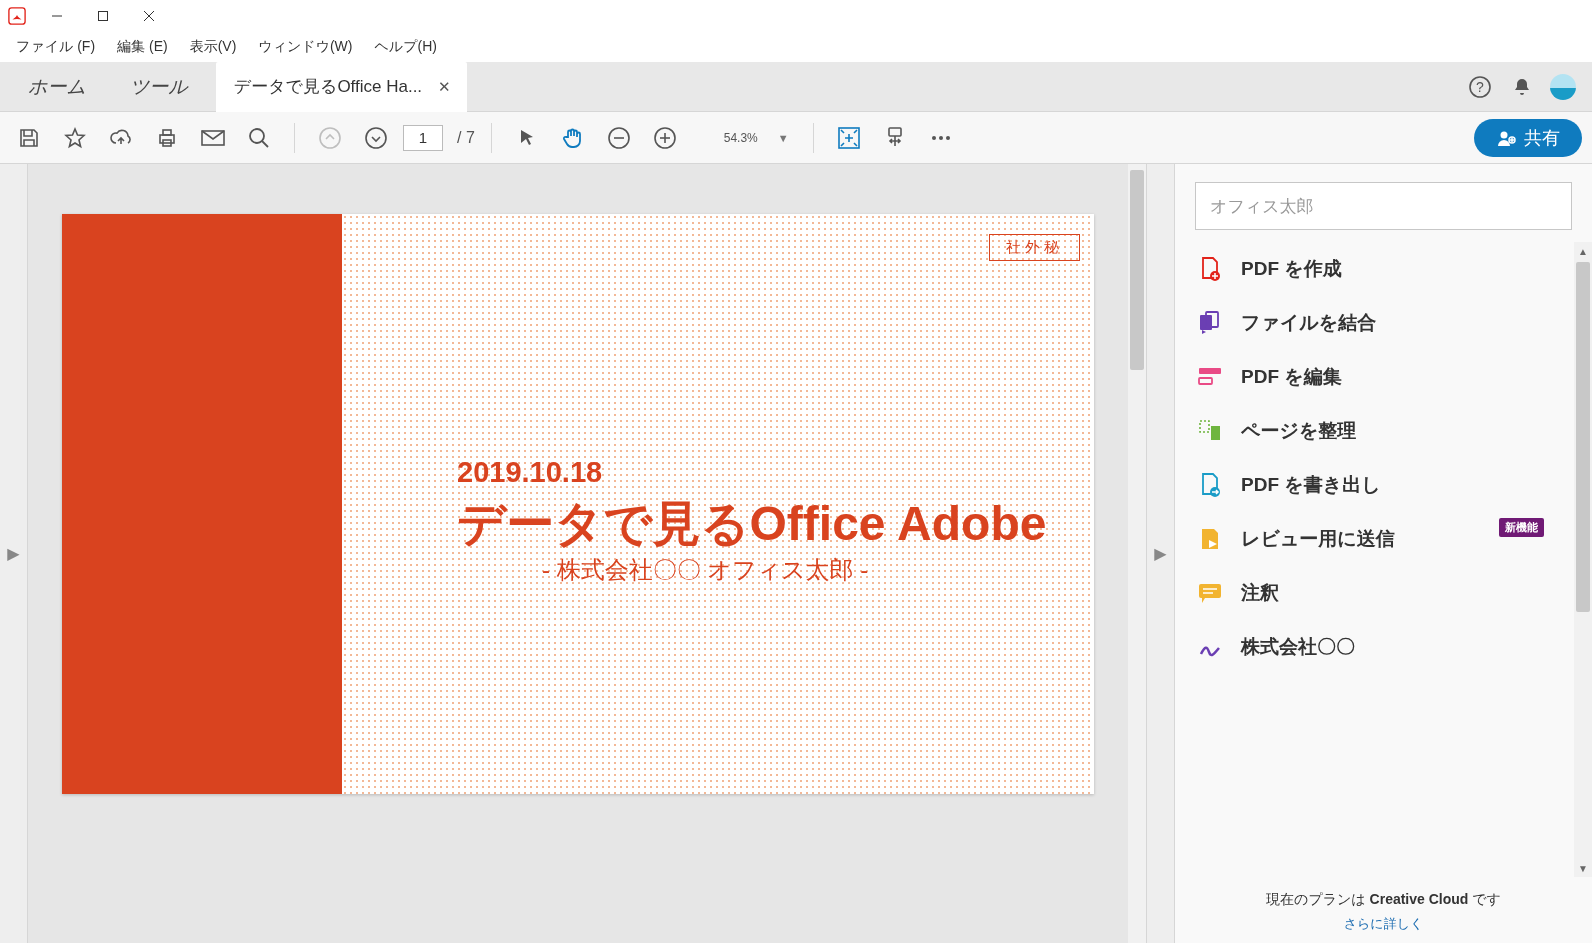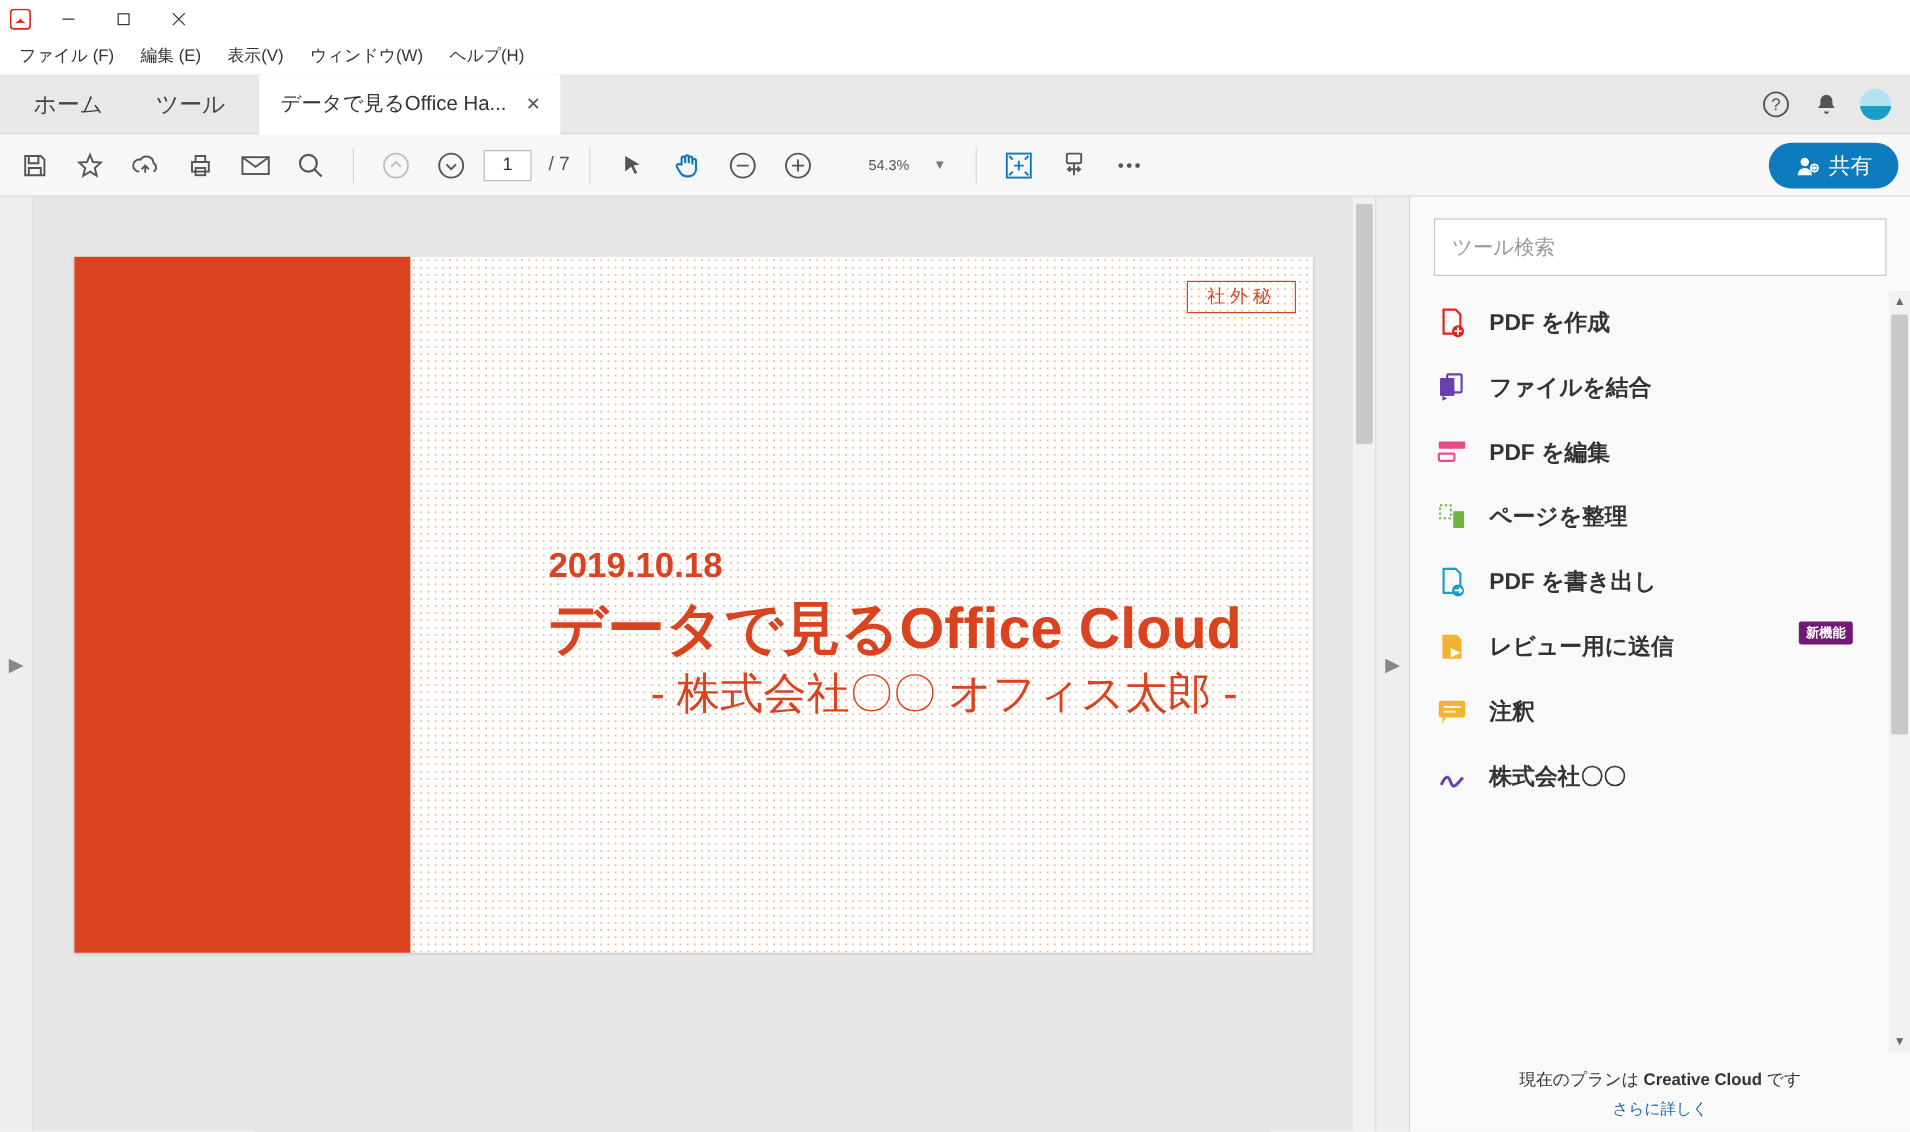--- a/index.html
+++ b/index.html
@@ -5,21 +5,21 @@
 * { margin:0; padding:0; box-sizing:border-box; font-family:"Yu Gothic UI","Meiryo",sans-serif; }
 body { width:1592px; height:943px; background:#fff; overflow:hidden; }
 .title-bar { height:32px; display:flex; align-items:center; padding:0 4px; font-size:14px; color:#333; }
 .title-bar .app-icon { width:18px; height:18px; margin:0 8px 0 4px; position:relative; }
 .title-bar .app-icon svg { width:18px; height:18px; }
 .title-bar .title-text { flex:1; }
 .title-bar .win-btn { width:46px; height:32px; display:flex; align-items:center; justify-content:center; color:#333; cursor:default; }
 .menu-bar { height:30px; display:flex; align-items:center; padding:0 6px; font-size:14px; color:#333; gap:2px; }
 .menu-bar .menu-item { padding:4px 10px; }
 .tab-bar { height:50px; background:#e8e8e8; display:flex; align-items:center; padding:0 6px; border-bottom:1px solid #d6d6d6; }
-.tab-bar .nav-tab { padding:0 22px; font-size:19px; color:#444; height:50px; display:flex; align-items:center; }
+.tab-bar .nav-tab { padding:0 22px; font-size:19px; color:#444; height:50px; display:flex; align-items:center;font-style:italic; }
 .tab-bar .doc-tab { background:#fff; height:50px; display:flex; align-items:center; padding:0 10px 0 18px; font-size:17px; color:#333; margin-left:6px; border-top-left-radius:2px; border-top-right-radius:2px; gap:10px; }
 .tab-bar .doc-tab .close { font-size:15px; color:#555; padding:2px 6px; }
 .tab-bar .spacer { flex:1; }
 .tab-bar .top-right { display:flex; align-items:center; gap:14px; padding-right:10px; }
 .tab-bar .top-right .ic { width:28px; height:28px; display:flex; align-items:center; justify-content:center; color:#555; }
 .avatar { width:26px; height:26px; border-radius:50%; background:linear-gradient(to top,#1a9cc7 0%,#1a9cc7 45%,#b3e3f2 45%,#b3e3f2 100%); overflow:hidden; position:relative; }
 .toolbar { height:52px; background:#f7f7f7; border-bottom:1px solid #d6d6d6; display:flex; align-items:center; padding:0 10px; gap:8px; }
 .toolbar .tbtn { width:38px; height:38px; display:flex; align-items:center; justify-content:center; color:#555; border-radius:3px; }
 .toolbar .sep { width:1px; height:30px; background:#d6d6d6; margin:0 8px; }
 .toolbar .page-input { width:40px; height:26px; text-align:center; border:1px solid #bbb; font-size:15px; background:#fff; color:#333; }
@@ -29,21 +29,21 @@
 .toolbar .share-btn { margin-left:auto; background:#0f7bbf; color:#fff; border-radius:20px; height:38px; padding:0 22px; display:flex; align-items:center; gap:8px; font-size:18px; }
 .content { display:flex; height:779px; }
 .left-strip { width:28px; background:#eee; border-right:1px solid #d6d6d6; display:flex; align-items:center; justify-content:center; color:#888; }
 .viewer { flex:1; background:#e6e6e6; position:relative; overflow:hidden; display:flex; justify-content:center; align-items:flex-start; }
 .page { width:1032px; height:580px; background:#fff; margin-top:50px; position:relative; box-shadow:0 1px 3px rgba(0,0,0,.2); }
 .page .orange-side { position:absolute; left:0; top:0; width:280px; height:100%; background:#d9431f; }
 .page .dots { position:absolute; left:280px; right:0; top:0; bottom:0; background-image:radial-gradient(circle,#f3b896 0.8px,transparent 0.8px); background-size:6px 6px; }
 .page .stamp { position:absolute; right:14px; top:20px; border:1.5px solid #d9431f; color:#d9431f; font-size:15px; padding:3px 16px; letter-spacing:4px; }
 .page .date { position:absolute; left:395px; top:242px; color:#d9431f; font-size:29px; font-weight:600; }
 .page .main-title { position:absolute; left:395px; top:278px; color:#d9431f; font-size:48px; font-weight:700; white-space:nowrap; }
-.page .sub { position:absolute; left:480px; top:340px; color:#d9431f; font-size:36px; font-weight:500; }
+.page .sub { position:absolute; left:480px; top:340px; color:#d9431f; font-size:24px; font-weight:500; }
 .vscroll { width:18px; background:#f1f1f1; position:relative; }
 .vscroll .thumb { position:absolute; left:2px; right:2px; top:6px; height:200px; background:#c8c8c8; border-radius:2px; }
 .right-strip { width:28px; background:#eee; border-left:1px solid #d6d6d6; display:flex; align-items:center; justify-content:center; color:#888; }
 .side-panel { width:418px; background:#f9f9f9; border-left:1px solid #d6d6d6; display:flex; flex-direction:column; }
 .tool-search { margin:18px 20px 12px; height:48px; border:1px solid #c7c7c7; background:#fff; display:flex; align-items:center; padding:0 14px; font-size:17px; color:#999; }
 .tool-list { flex:1; overflow:hidden; position:relative; }
 .tool-list .scroll-inner { position:absolute; left:0; right:18px; top:0;font-weight:bold; }
 .tool-item { display:flex; align-items:center; padding:14px 22px; gap:18px; font-size:19px; color:#333; position:relative; }
 .tool-item .ico { width:26px; height:26px; display:flex; align-items:center; justify-content:center; }
 .tool-item .badge { position:absolute; right:30px; top:6px; background:#701a75; color:#fff; font-size:11px; padding:2px 6px; border-radius:2px; }
@@ -224,32 +224,32 @@
 </div>
 
 <div class="content">
   <div class="left-strip">▶</div>
   <div class="viewer">
     <div class="page">
       <div class="dots"></div>
       <div class="orange-side"></div>
       <div class="stamp">社外秘</div>
       <div class="date">2019.10.18</div>
-      <div class="main-title">データで見るOffice Cloud</div>
+      <div class="main-title">データで見るOffice Adobe</div>
       <div class="sub">- 株式会社〇〇 オフィス太郎 -</div>
     </div>
   </div>
   <div class="vscroll">
       <div class="thumb"></div>
     </div>
   <div class="right-strip">▶</div>
 
   <div class="side-panel">
     <div class="tool-search">
-      <span>ツール検索</span>
+      <span>オフィス太郎</span>
     </div>
     <div class="tool-list">
       <div class="scroll-inner">
         <div class="tool-item">
           <span class="ico">
               <svg width="26" height="26">
                 <path d="M6 2h10l4 4v16H6z" fill="none" stroke="#e2231a" stroke-width="1.8"></path>
                 <circle cx="18" cy="20" r="5" fill="#e2231a"></circle>
                 <line x1="18" y1="17" x2="18" y2="23" stroke="#fff" stroke-width="1.5"></line>
                 <line x1="15" y1="20" x2="21" y2="20" stroke="#fff" stroke-width="1.5"></line>

